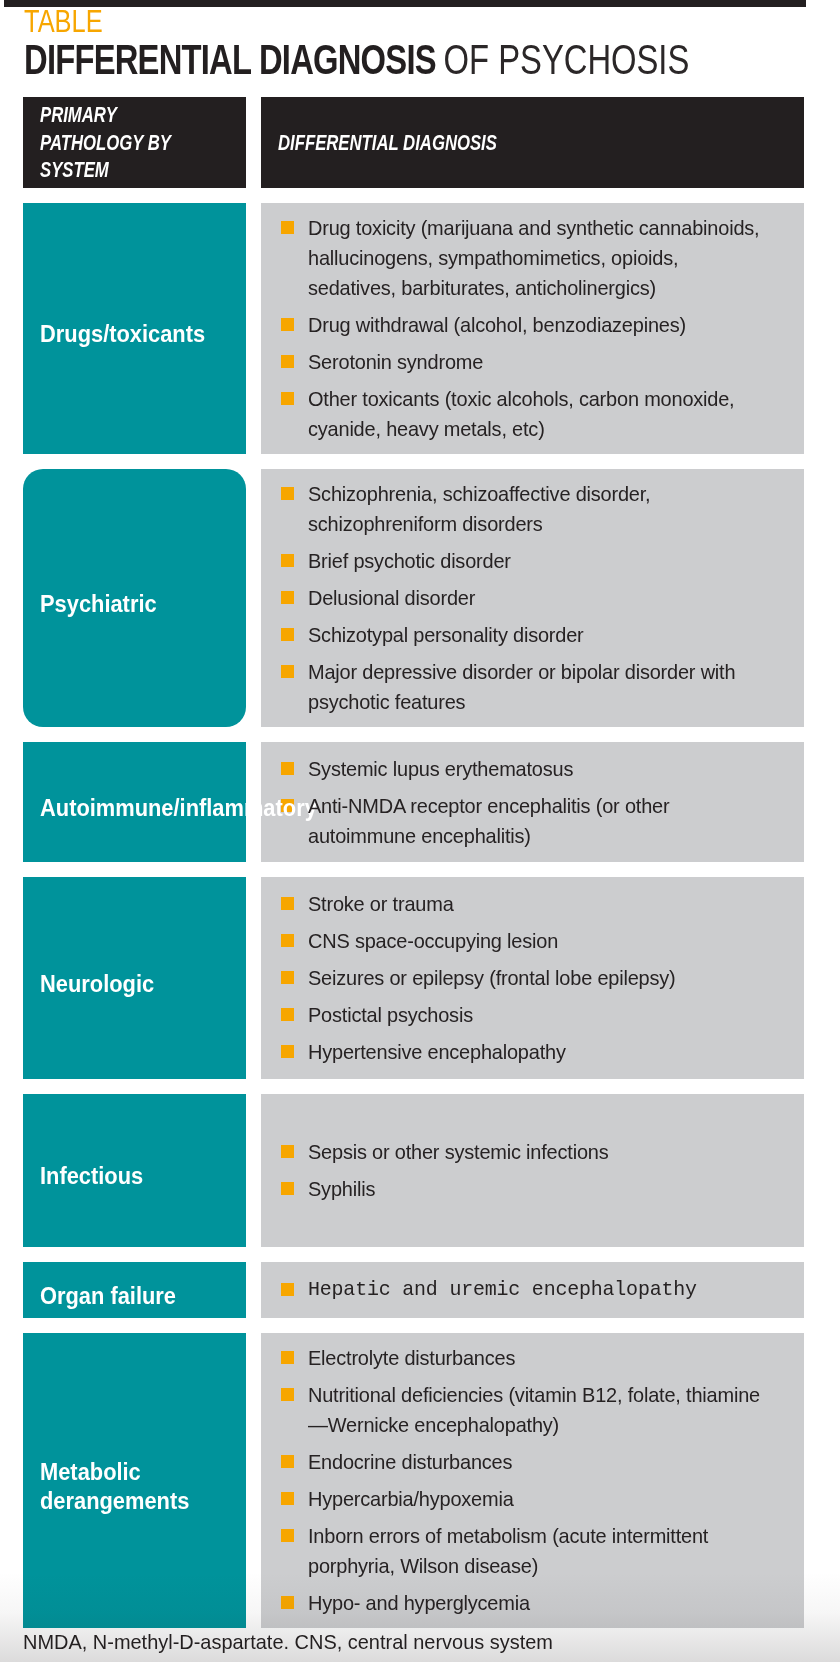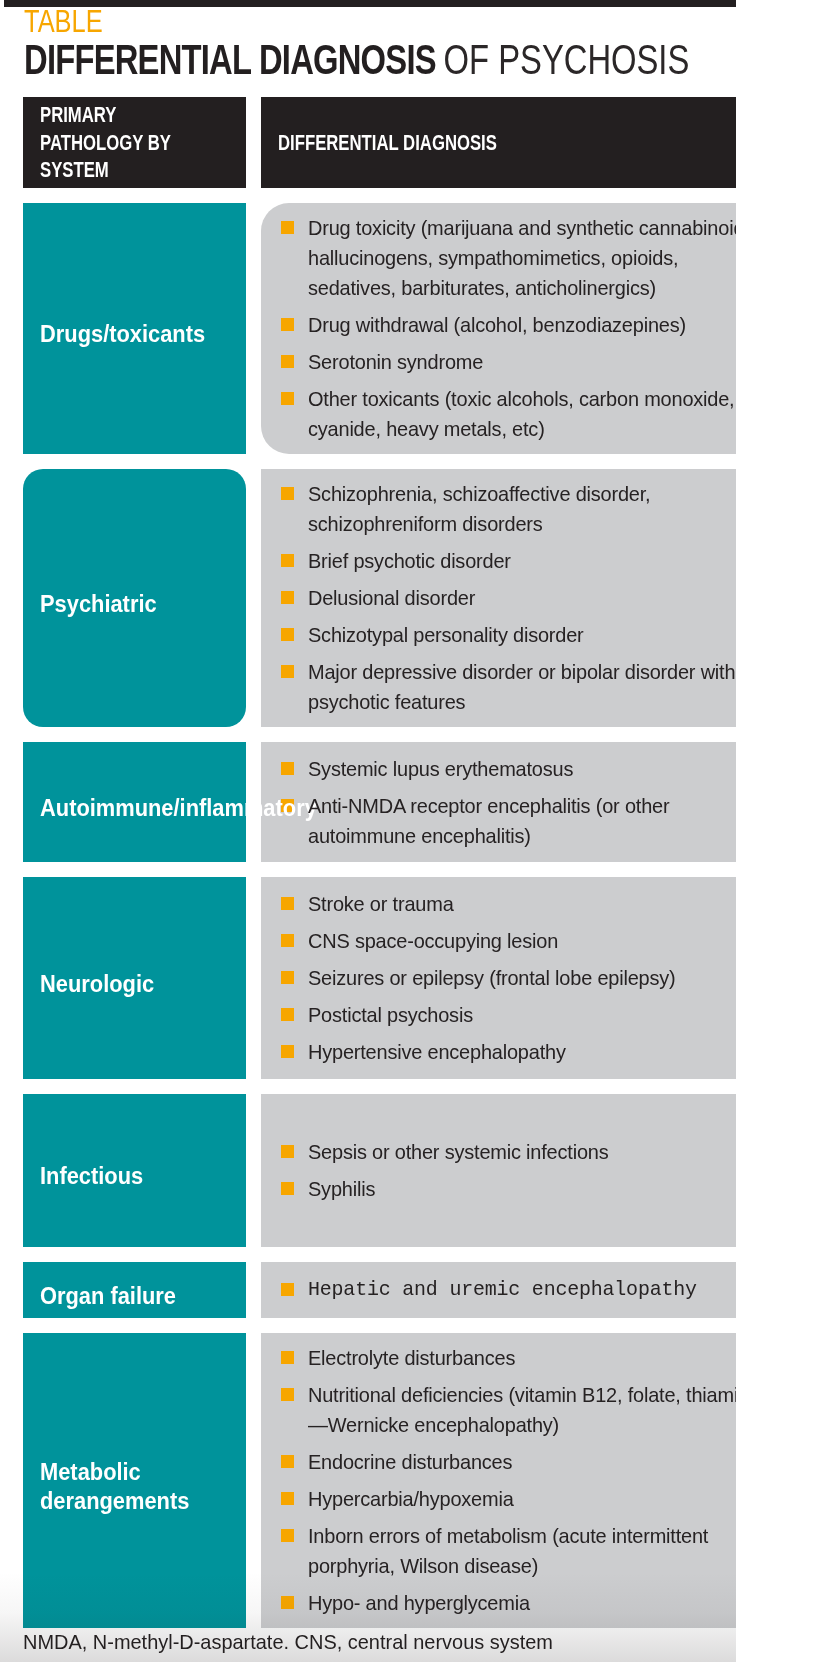--- a/index.html
+++ b/index.html
@@ -1,30 +1,30 @@
 <!DOCTYPE html>
 <html style="--accent: #F7A600; --teal: #00939B; --ink: #231F20; --gray: #CCCDCF;"><head>
 <meta charset="utf-8">
 <style>
   html,body{margin:0;padding:0;background:#ffffff;}
   body{font-family:"Liberation Sans", sans-serif;color:#231F20;}
-  .page{position:relative;width:736px;height:1662px;background:#ffffff;overflow:hidden;}
+  .page{position:relative;width:840px;height:1662px;background:#ffffff;overflow:hidden;}
 
   .top-bar{position:absolute;left:4px;top:0;width:802px;height:7px;background:var(--ink);}
 
   .kicker{position:absolute;left:24px;top:6px;font-size:31px;line-height:1.05;font-weight:normal;
           color:var(--accent);transform:scaleX(0.82);transform-origin:0 0;white-space:nowrap;}
 
   .title{position:absolute;left:24px;top:36px;margin:0;font-size:42px;line-height:1.12;
          font-weight:bold;letter-spacing:-1px;color:var(--ink);white-space:nowrap;
          transform:scaleX(0.78);transform-origin:0 0;}
   .title .t-light{font-weight:normal;letter-spacing:0;margin-left:10px;color:#2b2728;}
 
   .thead{position:absolute;left:23px;top:97px;width:781px;display:flex;gap:15px;}
-  .th{background:var(--ink);height:91px;display:flex;align-items:center;box-sizing:border-box;}
+  .th{background:var(--ink);height:91px;display:flex;align-items:center;box-sizing:border-box;font-style:italic;}
   .th-left{width:223px;padding-left:17px;}
   .th-right{flex:1;padding-left:17px;}
   .th-text{color:#ffffff;font-weight:bold;font-size:22px;line-height:1.25;letter-spacing:0;
            transform:scaleX(0.76);transform-origin:0 50%;width:131%;}
 
   .tbody{position:absolute;left:23px;top:203px;width:781px;display:flex;flex-direction:column;gap:15px;}
   .row{display:flex;gap:15px;}
   .cell{box-sizing:border-box;}
   .cell-left{width:223px;background:var(--teal);display:flex;align-items:center;
              padding:12px 10px 0 17px;}
@@ -62,21 +62,21 @@
     <div class="th th-right">
       <span class="th-text">DIFFERENTIAL DIAGNOSIS</span>
     </div>
   </div>
 
   <div class="tbody">
       <div class="row">
         <div class="cell cell-left" style="min-height: 250px;">
           <span class="syslabel">Drugs/toxicants</span>
         </div>
-        <div class="cell cell-right" style="min-height: 250px; border-radius: 28px;">
+        <div class="cell cell-right" style="min-height: 250px;">
           <div class="item">
             <span class="bullet"></span>
             <span class="item-text">Drug toxicity (marijuana and synthetic cannabinoids, hallucinogens, sympathomimetics, opioids, sedatives, barbiturates, anticholinergics)</span>
           </div>
           <div class="item">
             <span class="bullet"></span>
             <span class="item-text">Drug withdrawal (alcohol, benzodiazepines)</span>
           </div>
           <div class="item">
             <span class="bullet"></span>

